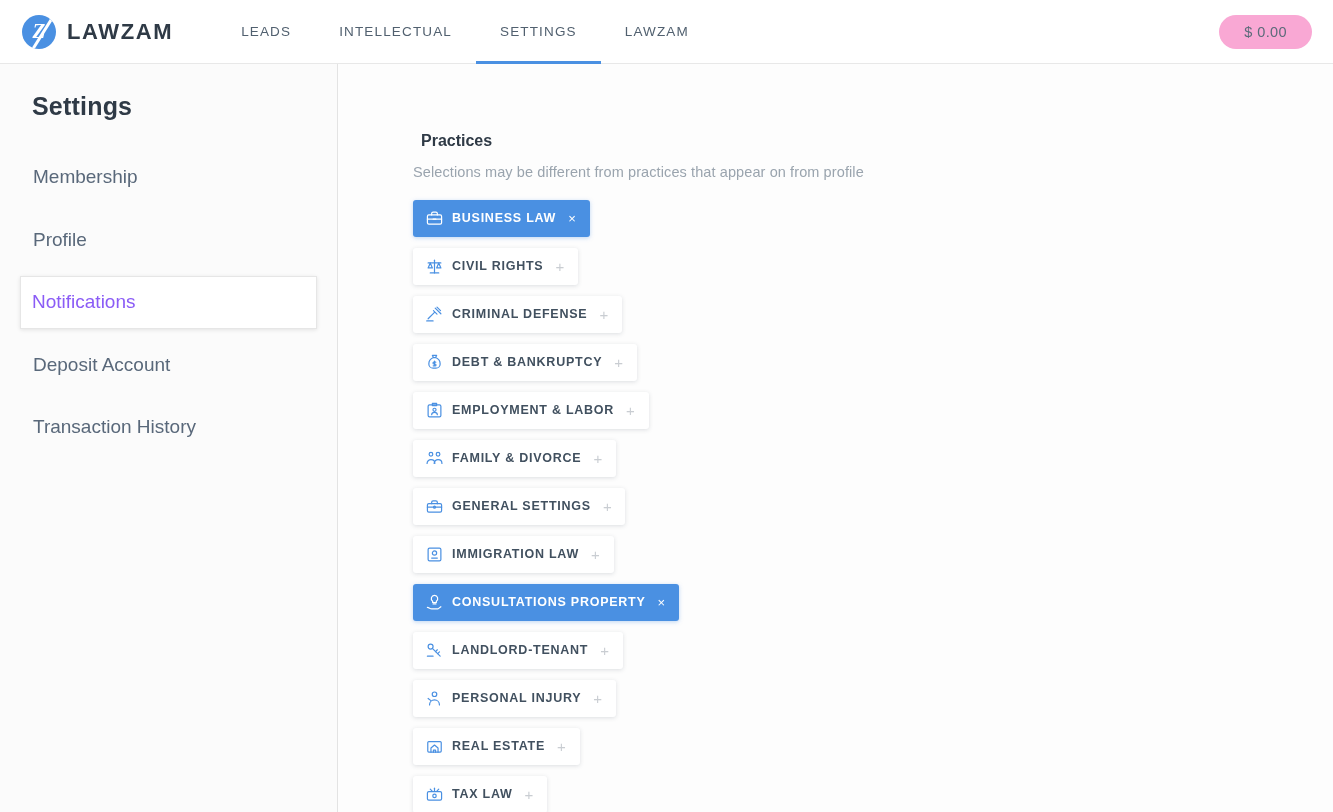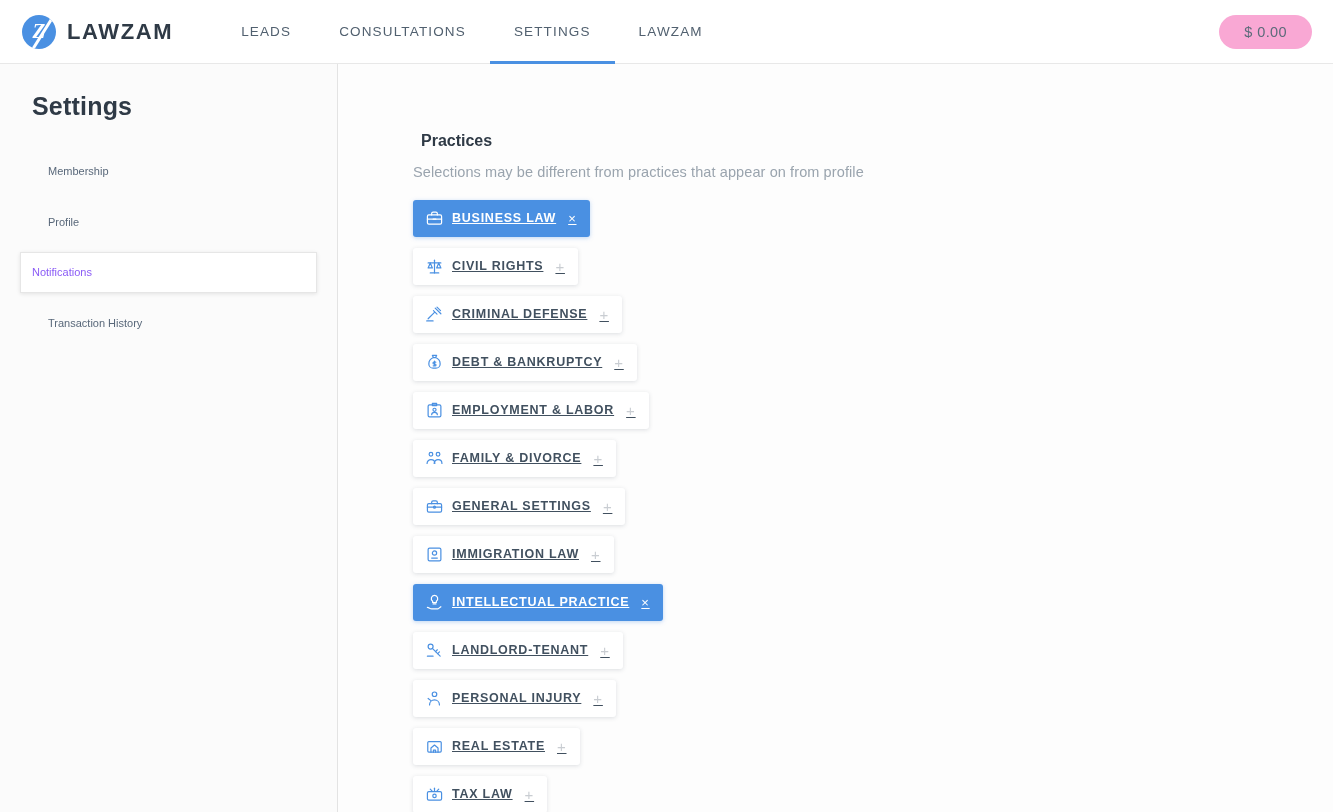--- a/index.html
+++ b/index.html
@@ -139,22 +139,22 @@
     font-weight: bold;
     color: #2f3a46;
     letter-spacing: 0.2px;
     padding: 0 32px;
     margin-bottom: 30px;
   }
 
   .sidebar-list { list-style: none; }
 
   .sidebar-item {
-    padding: 11px 47px;
-    font-size: 11px;
+    padding: 11px 32px;
+    font-size: 19px;
     color: #59687a;
     cursor: pointer;
     line-height: 1.5;
     margin-bottom: 10px;
     border: 1px solid transparent;
   }
 
   .sidebar-item.active {
     background: #ffffff;
     color: #8b5cf6;
@@ -198,21 +198,20 @@
     border-radius: 3px;
     box-shadow: 0 1px 4px rgba(60,72,88,0.17);
     padding: 10px 13px;
     margin-bottom: 11px;
     cursor: pointer;
     font-size: 12.5px;
     font-weight: bold;
     letter-spacing: 0.75px;
     color: #41505f;
     user-select: none;
-    text-decoration: underline;
   }
   .tag-row { display: block; line-height: 0; }
 
   .tag.selected {
     background: #4a90e2;
     color: #ffffff;
     box-shadow: 0 1px 4px rgba(74,144,226,0.35);
   }
 
   .tag .t-icon {
@@ -247,36 +246,37 @@
   <div class="brand">
     <span class="brand-logo">
       <span class="zed">Z</span>
       <span class="slash"></span>
     </span>
     <span class="brand-name">LAWZAM</span>
   </div>
 
   <nav class="nav">
     <a class="nav-item">LEADS</a>
-    <a class="nav-item">CONSULTATIONS</a>
+    <a class="nav-item">INTELLECTUAL</a>
     <a class="nav-item active">SETTINGS</a>
     <a class="nav-item">LAWZAM</a>
   </nav>
 
   <div class="balance-badge">$ 0.00</div>
 </div>
 
 <div class="layout">
 
   <aside class="sidebar">
     <div class="sidebar-title">Settings</div>
     <ul class="sidebar-list">
       <li class="sidebar-item">Membership</li>
       <li class="sidebar-item">Profile</li>
       <li class="sidebar-item active">Notifications</li>
+      <li class="sidebar-item">Deposit Account</li>
       <li class="sidebar-item">Transaction History</li>
     </ul>
   </aside>
 
   <main class="main">
     <h2 class="section-title">Practices</h2>
     <p class="section-sub">Selections may be different from practices that appear on from profile</p>
 
     <div class="tag-list" id="tag-list">
         <div class="tag-row"><div class="tag selected">
@@ -377,21 +377,21 @@
             <span class="t-action">+</span>
           </div></div>
         <div class="tag-row"><div class="tag selected">
             <span class="t-icon">
               <svg viewBox="0 0 24 24" fill="none" stroke-width="1.7" stroke-linecap="round" stroke-linejoin="round">
                 <path d="M12 2a4.5 4.5 0 0 0-2.6 8.2V12h5.2v-1.8A4.5 4.5 0 0 0 12 2z"></path>
                 <path d="M10 14h4"></path>
                 <path d="M2 19c2.5 0 3.5 2 6 2h9l4-3"></path>
               </svg>
             </span>
-            <span class="t-label">INTELLECTUAL PRACTICE</span>
+            <span class="t-label">CONSULTATIONS PROPERTY</span>
             <span class="t-action">×</span>
           </div></div>
         <div class="tag-row"><div class="tag">
             <span class="t-icon">
               <svg viewBox="0 0 24 24" fill="none" stroke-width="1.7" stroke-linecap="round" stroke-linejoin="round">
                 <circle cx="6.5" cy="6.5" r="3.5"></circle>
                 <path d="M9 9l11 11"></path>
                 <path d="M16.5 16.5l2.5-2.5"></path>
                 <path d="M13.5 13.5l2.5-2.5"></path>
                 <path d="M2 20h8"></path>

